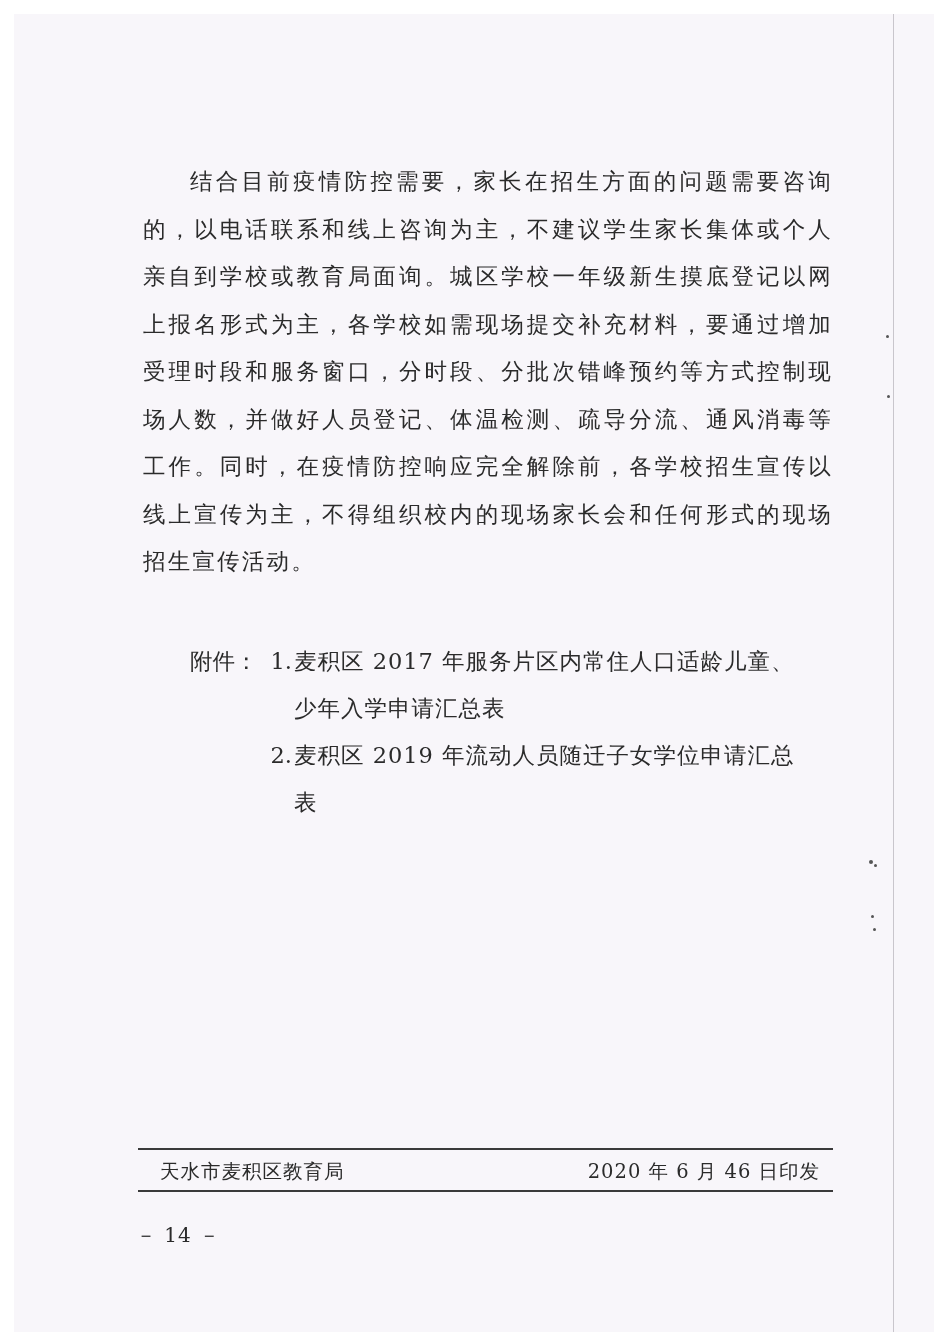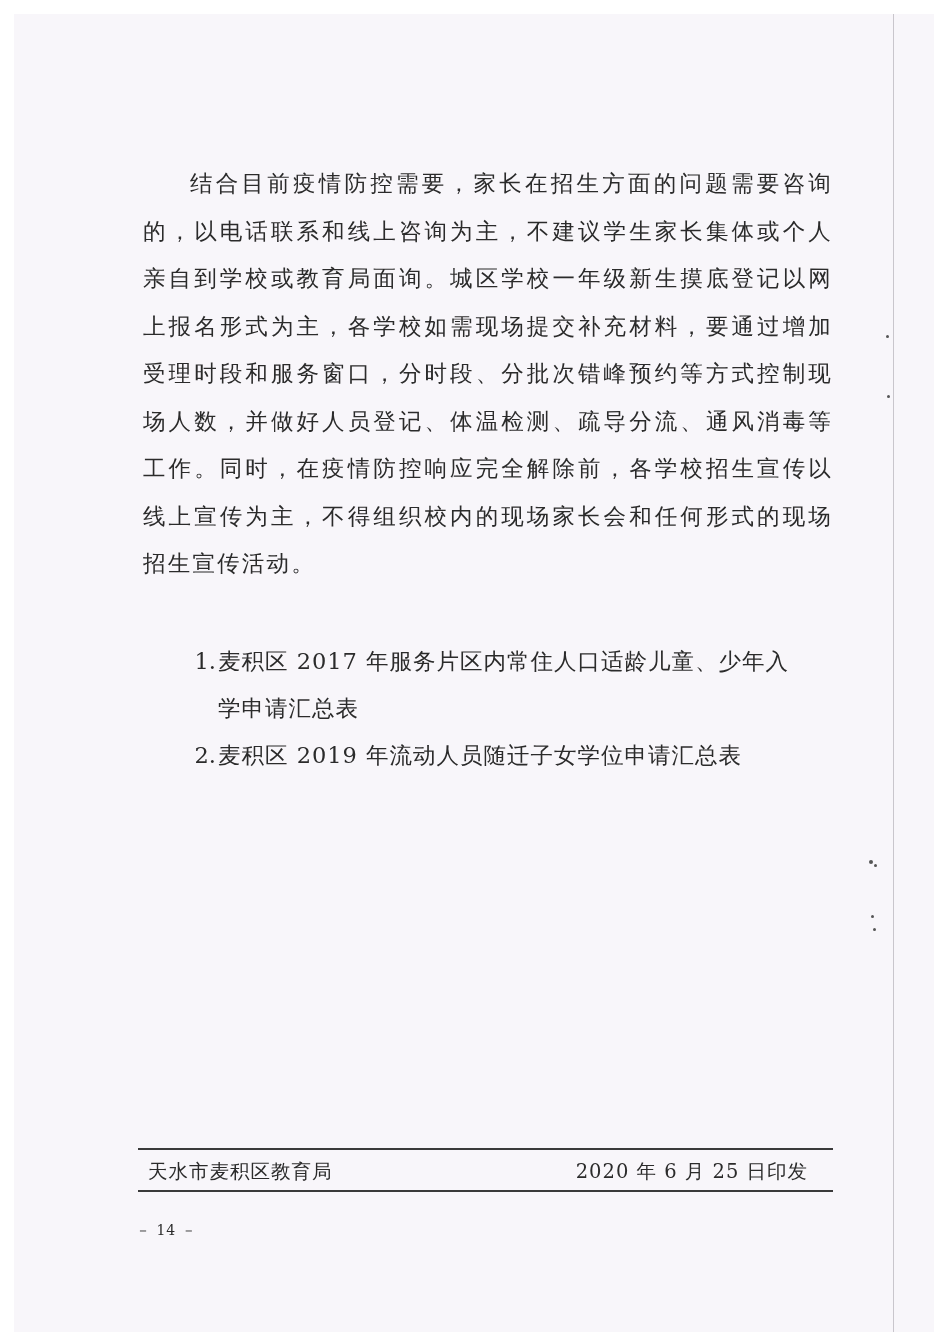--- a/index.html
+++ b/index.html
@@ -35,20 +35,21 @@
       position: absolute;
       left: 143px;
       top: 160px;
       width: 690px;
       font-size: 22.5px;
       line-height: 47.5px;
       letter-spacing: 2.2px;
       text-align: justify;
       text-indent: 47px;
       margin: 0;
+      font-family: Liberation Mono, monospace;
     }
     .attach {
       position: absolute;
       left: 190px;
       top: 638px;
       width: 620px;
       font-size: 22.5px;
       line-height: 47px;
     }
     .attach-row {
@@ -76,34 +77,34 @@
     }
     .hr {
       position: absolute;
       left: 138px;
       width: 695px;
       height: 2px;
       background: #3a3a3a;
     }
     .footer-row {
       position: absolute;
-      left: 148px;
+      left: 160px;
       top: 1158px;
       width: 660px;
       display: flex;
       justify-content: space-between;
       font-size: 19.5px;
       letter-spacing: 1px;
       align-items: center;
     }
     .page-num {
       position: absolute;
       left: 136px;
       top: 1222px;
-      font-size: 14px;
+      font-size: 20px;
       letter-spacing: 1px;
       text-align: right;
     }
     .speck {
       position: absolute;
       width: 4px;
       height: 4px;
       border-radius: 50%;
       background: #555;
     }
@@ -111,37 +112,38 @@
 </head>
 <body>
 
 <div class="page"></div>
 <div class="edge-line"></div>
 
 <p class="body-text">结合目前疫情防控需要，家长在招生方面的问题需要咨询的，以电话联系和线上咨询为主，不建议学生家长集体或个人亲自到学校或教育局面询。城区学校一年级新生摸底登记以网上报名形式为主，各学校如需现场提交补充材料，要通过增加受理时段和服务窗口，分时段、分批次错峰预约等方式控制现场人数，并做好人员登记、体温检测、疏导分流、通风消毒等工作。同时，在疫情防控响应完全解除前，各学校招生宣传以线上宣传为主，不得组织校内的现场家长会和任何形式的现场招生宣传活动。</p>
 
 <div class="attach">
   <div class="attach-row">
+    <div class="attach-label">附件：</div>
     <div class="attach-list">
       <div class="attach-item">
         <span class="attach-num">1.</span>
         <span class="attach-title">麦积区 2017 年服务片区内常住人口适龄儿童、少年入学申请汇总表</span>
       </div>
       <div class="attach-item">
         <span class="attach-num">2.</span>
         <span class="attach-title">麦积区 2019 年流动人员随迁子女学位申请汇总表</span>
       </div>
     </div>
   </div>
 </div>
 
 <div class="hr" style="top:1148px;"></div>
 <div class="footer-row">
   <span>天水市麦积区教育局</span>
-  <span>2020 年 6 月 25 日印发</span>
+  <span>2020 年 6 月 46 日印发</span>
 </div>
 <div class="hr" style="top:1190px;"></div>
 
 <div class="page-num">－ 14 －</div>
 
 <div class="speck" style="left:869px;top:860px;"></div>
 <div class="speck" style="left:874px;top:864px;width:3px;height:3px;"></div>
 <div class="speck" style="left:871px;top:915px;width:3px;height:3px;"></div>
 <div class="speck" style="left:873px;top:928px;width:3px;height:3px;"></div>
 <div class="speck" style="left:886px;top:335px;width:3px;height:3px;"></div>

